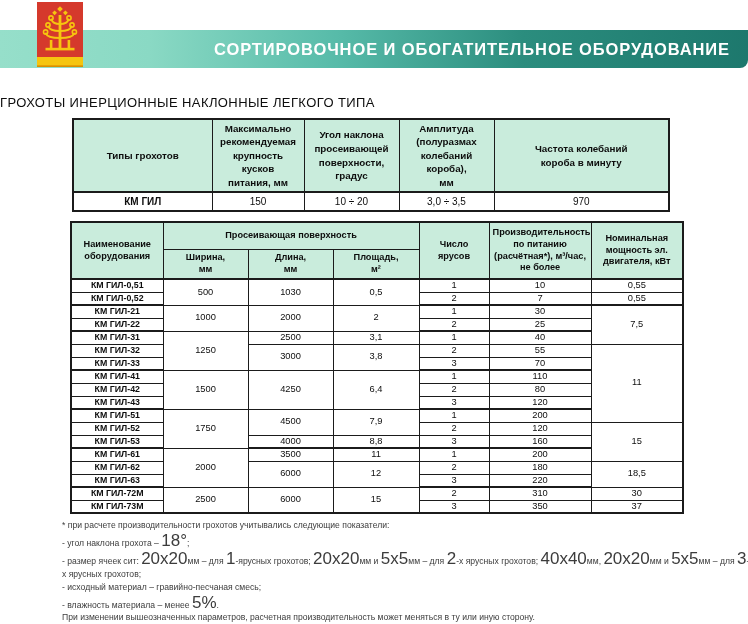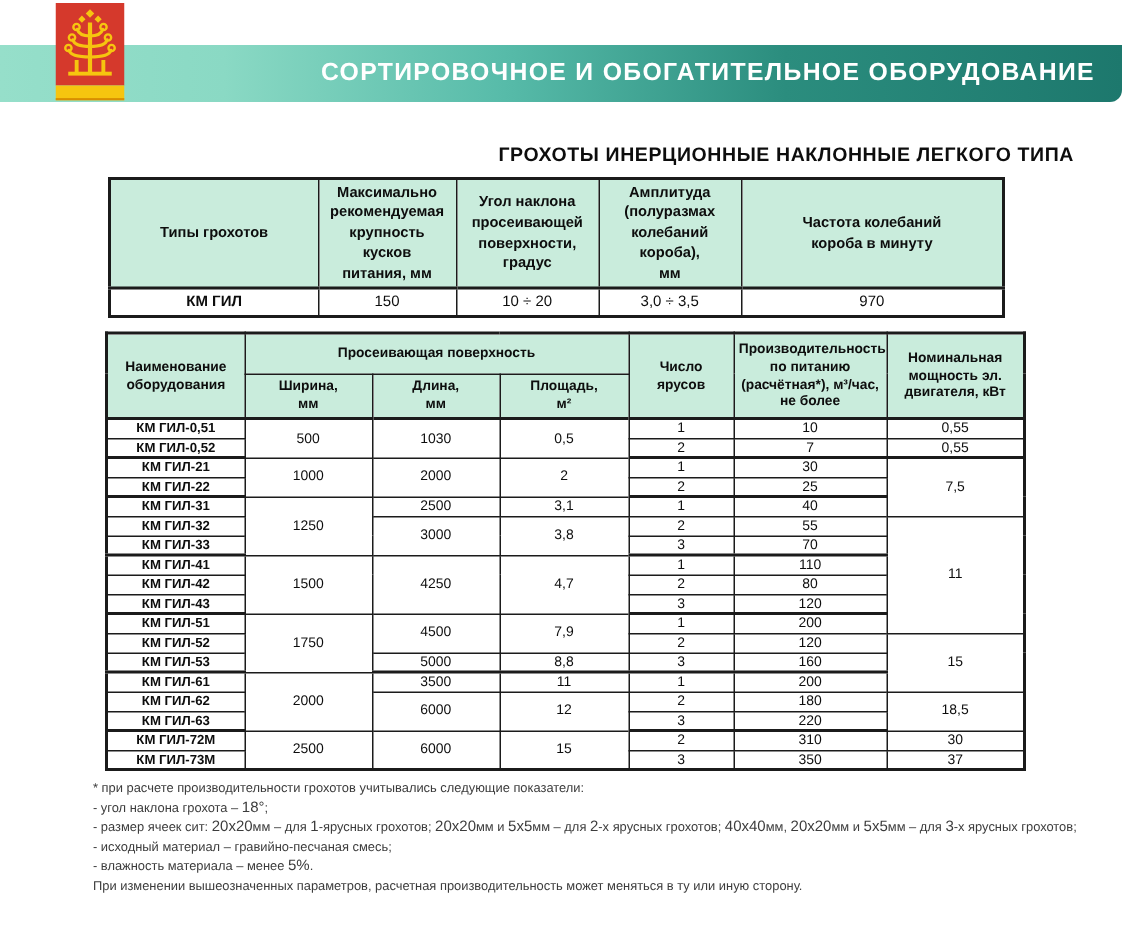--- a/index.html
+++ b/index.html
@@ -13,22 +13,22 @@
     background:linear-gradient(90deg,#96dfca 0%,#8ad9c4 20%,#57bba9 45%,#2b8d7e 70%,#1d786d 100%);
     border-radius:0 0 8px 0;
   }
   .banner-title{
     position:absolute;left:214px;top:50%;transform:translateY(-50%);
     color:#ffffff;font-size:16.5px;font-weight:700;letter-spacing:0.9px;white-space:nowrap;
   }
   .logo{position:absolute;left:37px;top:2px;width:46px;height:65px;z-index:2;}
   
   .page-title{
-    position:absolute;left:0;top:95px;width:716px;text-align:right;
-    font-size:13px;font-weight:bold;letter-spacing:0.4px;color:#0d0d0d;
+    position:absolute;left:0;top:95px;width:716px;text-align:left;
+    font-size:13px;font-weight:normal;letter-spacing:0.4px;color:#0d0d0d;
   }
   
   table{border-collapse:collapse;table-layout:fixed;}
   th,td{
     border:1px solid #1b1b1b;text-align:center;vertical-align:middle;
     padding:0 3px;color:#0d0d0d;overflow:hidden;
   }
   th{background:#c9ecdc;font-weight:bold;white-space:pre-line;}
   .t1{position:absolute;left:72px;top:118px;width:596px;border:2px solid #1b1b1b;}
   .t1 th{font-size:9.8px;line-height:1.38;height:71px;border-bottom-width:2px;}
@@ -42,21 +42,21 @@
   .t2 tbody tr{height:13px;}
   .t2 td{font-size:9.3px;line-height:1;}
   .t2 td.model{font-weight:bold;font-size:8.8px;}
   .t2 tr.group-end > td{border-bottom-width:2px;}
   td.bold{font-weight:bold;margin-left:36px;}
   
   .footnotes{
     position:absolute;left:62px;top:519px;width:690px;
     font-size:8.6px;line-height:12.9px;color:#3c3c3c;font-weight:400;
   }
-  .fn-num{font-size:10px;line-height:1;}
+  .fn-num{font-size:17px;line-height:1;}
 </style>
 </head>
 <body>
 
 <div class="banner">
   <div class="banner-title">СОРТИРОВОЧНОЕ И ОБОГАТИТЕЛЬНОЕ ОБОРУДОВАНИЕ</div>
 </div>
 
 <div class="logo">
   <svg width="46" height="65" viewBox="0 0 46 65" xmlns="http://www.w3.org/2000/svg">
@@ -211,21 +211,21 @@
     </tr>
     <tr class="group-end">
       <td class="model">КМ ГИЛ-33</td>
       <td>3</td>
       <td>70</td>
     </tr>
     <tr>
       <td class="model">КМ ГИЛ-41</td>
       <td rowspan="3">1500</td>
       <td rowspan="3">4250</td>
-      <td rowspan="3">4,7</td>
+      <td rowspan="3">6,4</td>
       <td>1</td>
       <td>110</td>
     </tr>
     <tr>
       <td class="model">КМ ГИЛ-42</td>
       <td>2</td>
       <td>80</td>
     </tr>
     <tr class="group-end">
       <td class="model">КМ ГИЛ-43</td>
@@ -241,21 +241,21 @@
       <td>200</td>
     </tr>
     <tr>
       <td class="model">КМ ГИЛ-52</td>
       <td>2</td>
       <td>120</td>
       <td rowspan="3">15</td>
     </tr>
     <tr class="group-end">
       <td class="model">КМ ГИЛ-53</td>
-      <td>5000</td>
+      <td>4000</td>
       <td>8,8</td>
       <td>3</td>
       <td>160</td>
     </tr>
     <tr>
       <td class="model">КМ ГИЛ-61</td>
       <td rowspan="3">2000</td>
       <td>3500</td>
       <td>11</td>
       <td>1</td>

